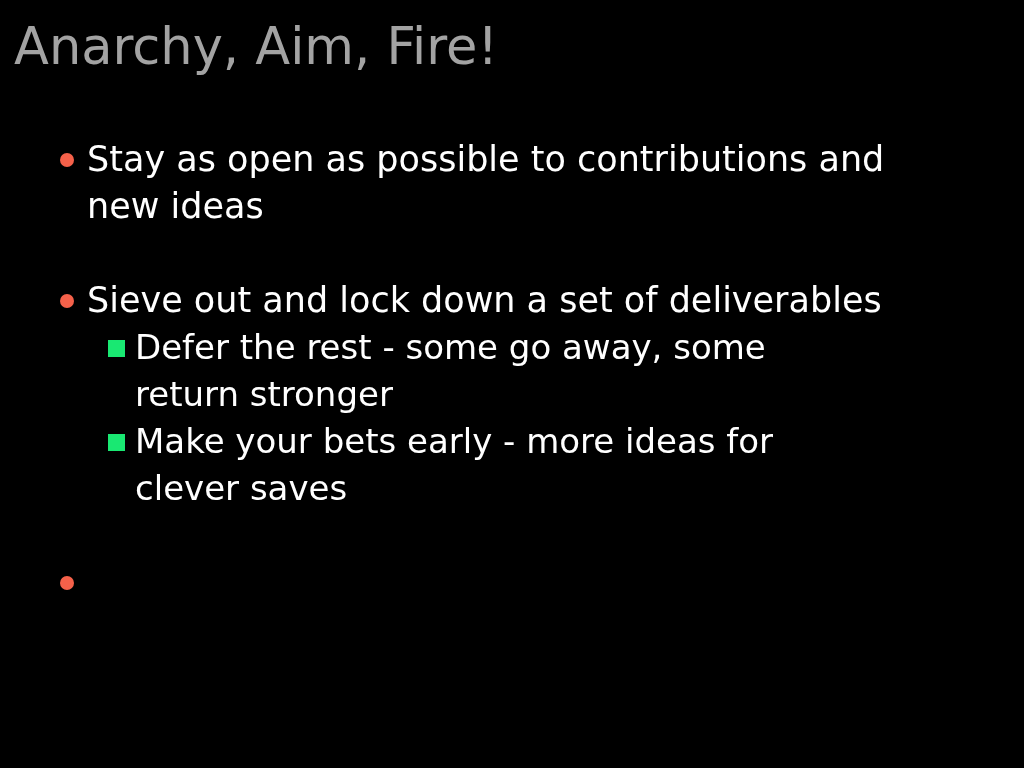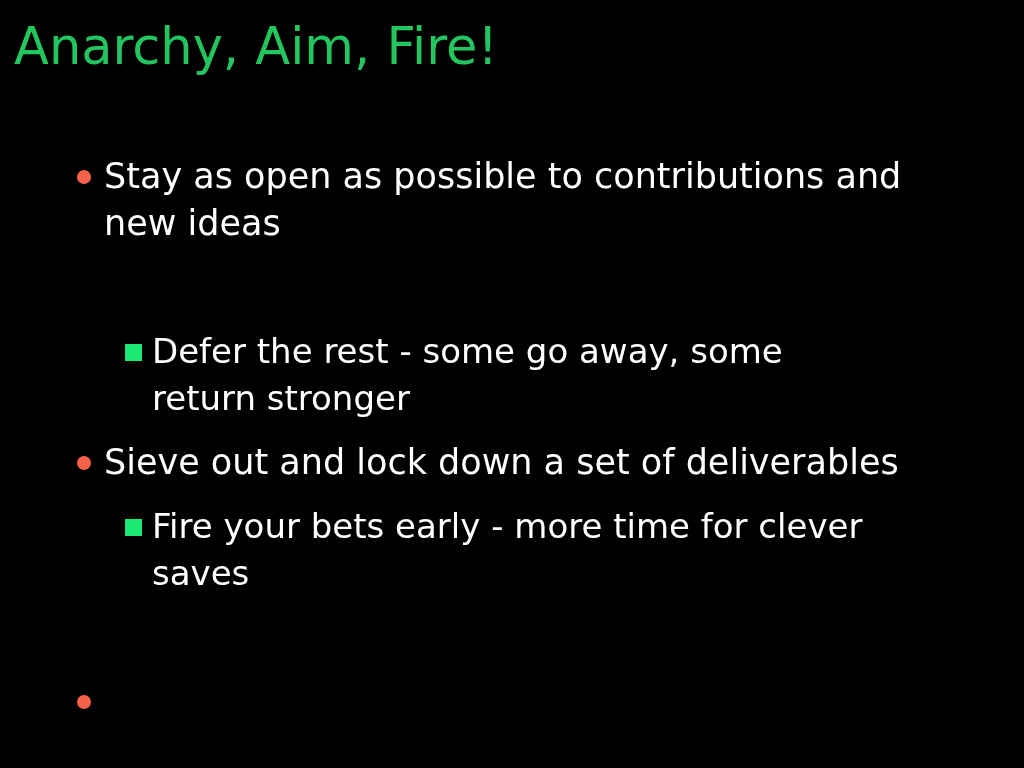--- a/index.html
+++ b/index.html
@@ -24,35 +24,35 @@
     box-sizing: border-box;
   }
 
   .slide-title {
     position: absolute;
     left: 14px;
     top: 16px;
     font-size: 51px;
     line-height: 62px;
     font-weight: 400;
-    color: #22c55e;
+    color: #a3a3a3;
     letter-spacing: 0px;
     white-space: nowrap;
     text-align: right;
   }
 
   .body-area {
     position: absolute;
     left: 0;
     top: 136px;
     width: 1024px;
   }
 
   .bullet-group {
-    margin: 17px;
+    margin: 0;
     padding: 0;
   }
 
   
   .lvl1 {
     position: relative;
     padding-left: 87px;
     font-size: 35px;
     line-height: 47px;
     color: #ffffff;
@@ -107,33 +107,33 @@
 
   <div class="body-area">
 
     <div class="bullet-group lvl1">
       <span class="marker"></span>
       <span class="txt">Stay as open as possible to contributions and new ideas</span>
     </div>
 
     <div class="spacer"></div>
 
-    <div class="bullet-group lvl2">
-      <span class="marker"></span>
-      <span class="txt">Defer the rest - some go away, some return stronger</span>
-    </div>
-
     <div class="bullet-group lvl1">
       <span class="marker"></span>
       <span class="txt">Sieve out and lock down a set of deliverables</span>
     </div>
 
     <div class="bullet-group lvl2">
       <span class="marker"></span>
-      <span class="txt">Fire your bets early - more time for clever saves</span>
+      <span class="txt">Defer the rest - some go away, some return stronger</span>
+    </div>
+
+    <div class="bullet-group lvl2">
+      <span class="marker"></span>
+      <span class="txt">Make your bets early - more ideas for clever saves</span>
     </div>
 
     <div class="spacer"></div>
 
     <div class="bullet-group lvl1">
       <span class="marker"></span>
     </div>
 
   </div>
 </div>

